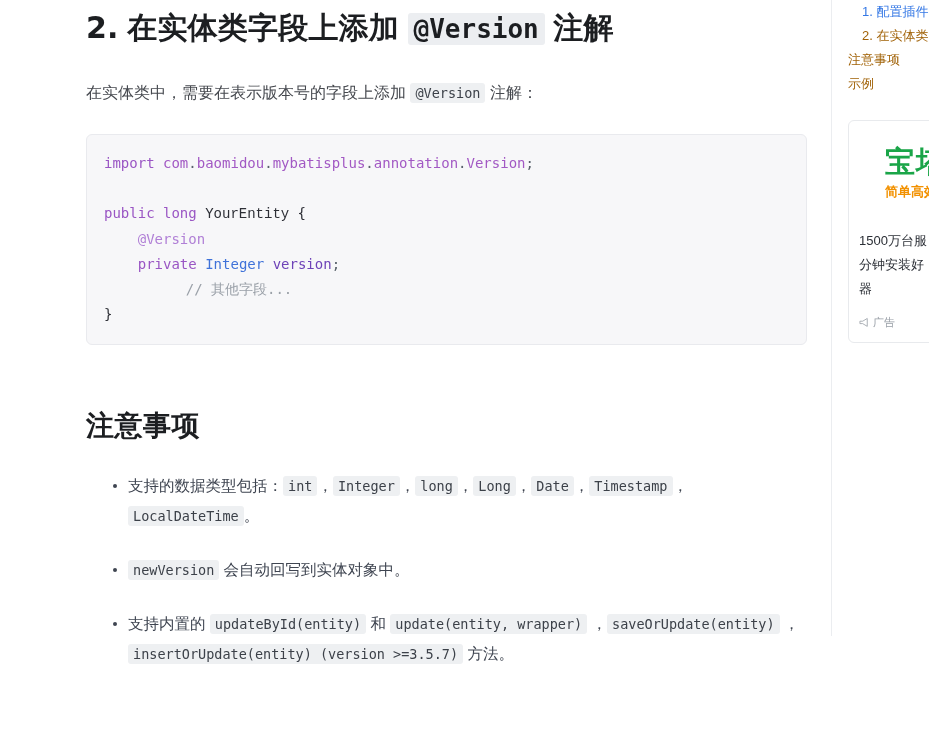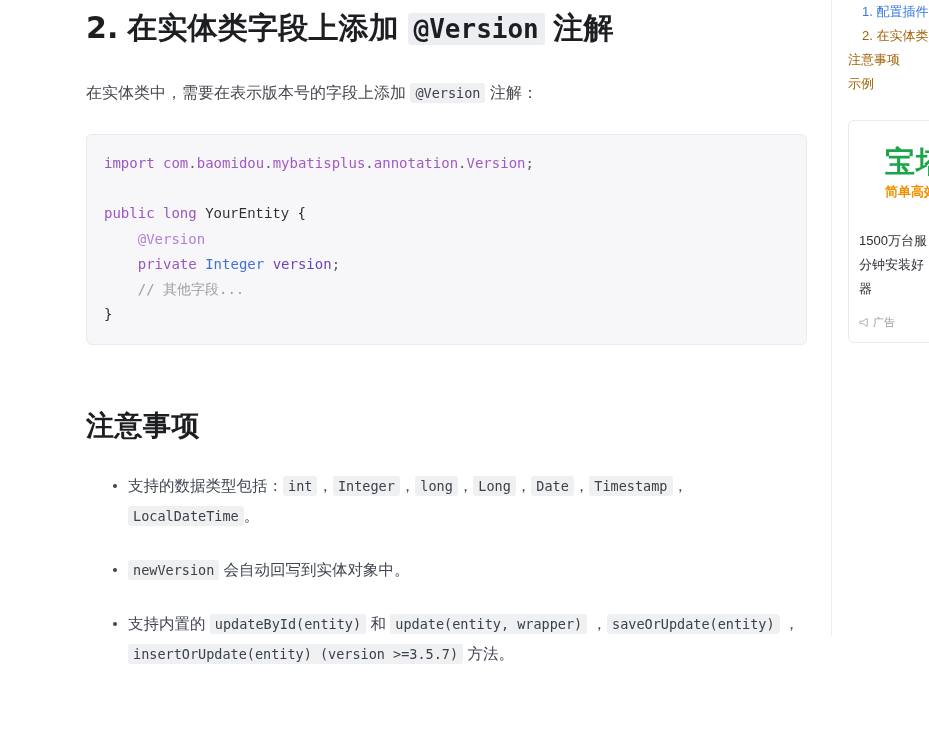--- a/index.html
+++ b/index.html
@@ -88,21 +88,21 @@
     line-height: 25px;
     white-space: pre;
     color: #2d2f36;
   }
   .tok-kw   { color: #9a56c4; }
   .tok-pkg  { color: #a259c4; }
   .tok-cls  { color: #2d2f36; font-family: Liberation Mono, monospace; }
   .tok-ann  { color: #b07fd6; }
   .tok-type { color: #3f72d9; }
   .tok-var  { color: #6e43b8; }
-  .tok-cmt  { color: #9aa0a8; }
+  .tok-cmt  { color: #9aa0a8; margin-left: 48px; }
   .tok-punc { color: #57606a; }
   .tok-plain{ color: #2d2f36; }
 
   
   h2.notes-title {
     font-size: 28px;
     font-weight: 700;
     color: #1c1e21;
     margin: 62px 0 0 0;
     letter-spacing: 0.5px;

